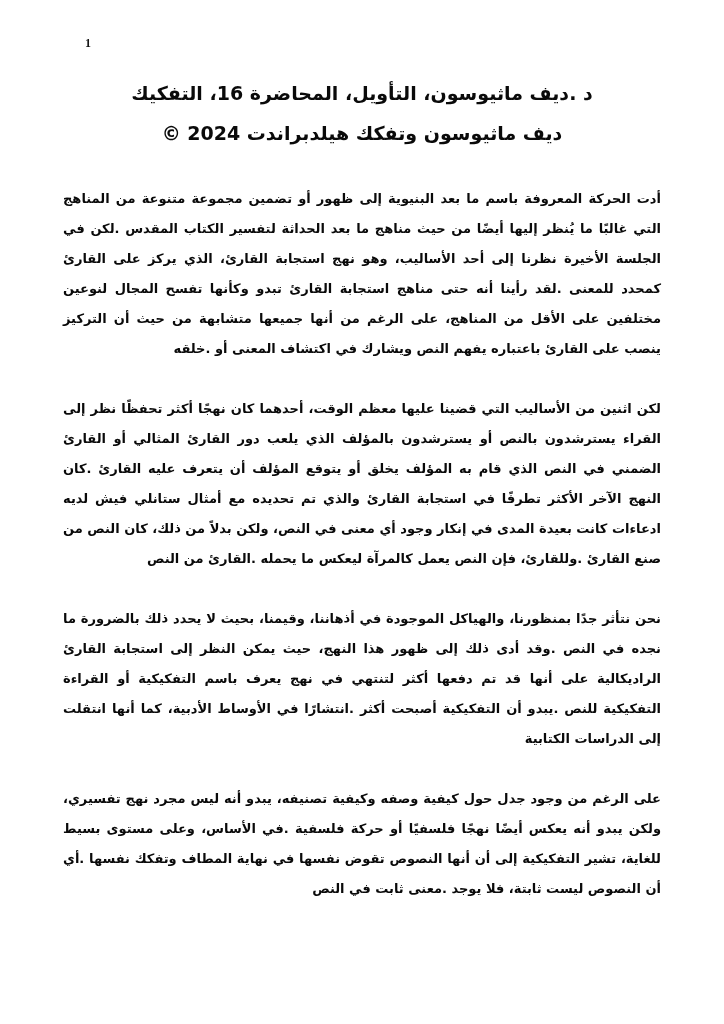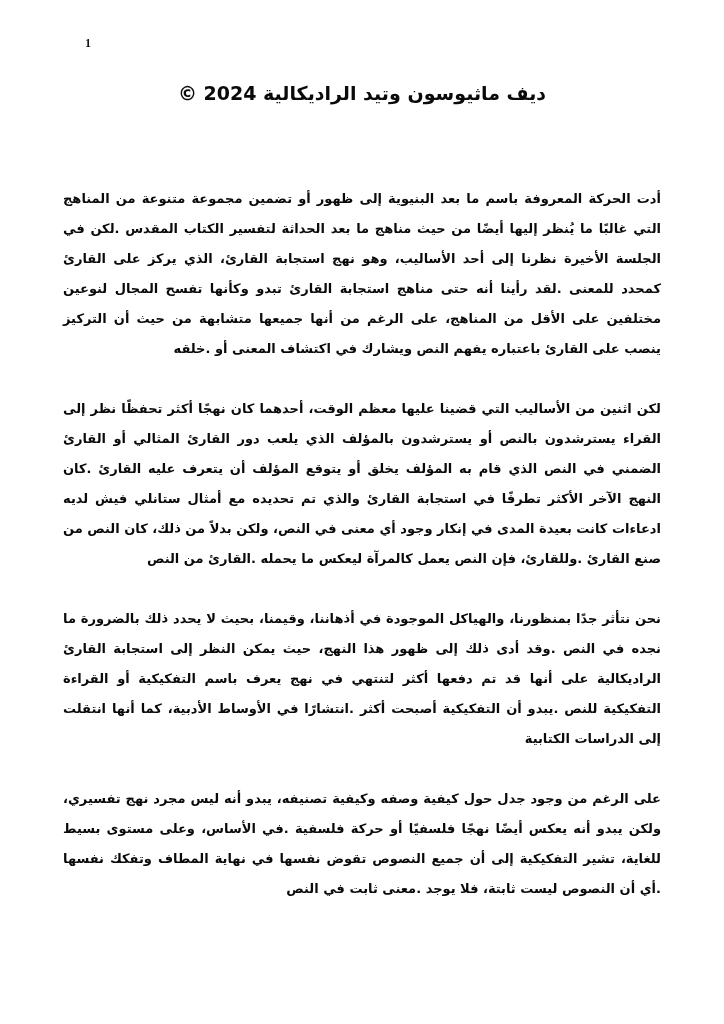--- a/index.html
+++ b/index.html
@@ -61,26 +61,27 @@
   }
 </style>
 </head>
 <body>
 
 <div class="page">
 
   <div class="page-number">1</div>
 
   <div class="doc-title">
+    <div class="title-line-1">د .ديف ماثيوسون، التأويل، المحاضرة 16، التفكيك</div>
     <div class="title-line-2">
-      <span>ديف ماثيوسون وتيد الراديكالية</span>
+      <span>ديف ماثيوسون وتفكك هيلدبراندت</span>
       <span class="copyright-span">© 2024</span>
     </div>
   </div>
 
   <div class="doc-body">
     <p>أدت الحركة المعروفة باسم ما بعد البنيوية إلى ظهور أو تضمين مجموعة متنوعة من المناهج التي غالبًا ما يُنظر إليها أيضًا من حيث مناهج ما بعد الحداثة لتفسير الكتاب المقدس .لكن في الجلسة الأخيرة نظرنا إلى أحد الأساليب، وهو نهج استجابة القارئ، الذي يركز على القارئ كمحدد للمعنى .لقد رأينا أنه حتى مناهج استجابة القارئ تبدو وكأنها تفسح المجال لنوعين مختلفين على الأقل من المناهج، على الرغم من أنها جميعها متشابهة من حيث أن التركيز ينصب على القارئ باعتباره يفهم النص ويشارك في اكتشاف المعنى أو .خلقه</p>
     <p>لكن اثنين من الأساليب التي قضينا عليها معظم الوقت، أحدهما كان نهجًا أكثر تحفظًا نظر إلى القراء يسترشدون بالنص أو يسترشدون بالمؤلف الذي يلعب دور القارئ المثالي أو القارئ الضمني في النص الذي قام به المؤلف يخلق أو يتوقع المؤلف أن يتعرف عليه القارئ .كان النهج الآخر الأكثر تطرفًا في استجابة القارئ والذي تم تحديده مع أمثال ستانلي فيش لديه ادعاءات كانت بعيدة المدى في إنكار وجود أي معنى في النص، ولكن بدلاً من ذلك، كان النص من صنع القارئ .وللقارئ، فإن النص يعمل كالمرآة ليعكس ما يحمله .القارئ من النص</p>
     <p>نحن نتأثر جدًا بمنظورنا، والهياكل الموجودة في أذهاننا، وقيمنا، بحيث لا يحدد ذلك بالضرورة ما نجده في النص .وقد أدى ذلك إلى ظهور هذا النهج، حيث يمكن النظر إلى استجابة القارئ الراديكالية على أنها قد تم دفعها أكثر لتنتهي في نهج يعرف باسم التفكيكية أو القراءة التفكيكية للنص .يبدو أن التفكيكية أصبحت أكثر .انتشارًا في الأوساط الأدبية، كما أنها انتقلت إلى الدراسات الكتابية</p>
-    <p>على الرغم من وجود جدل حول كيفية وصفه وكيفية تصنيفه، يبدو أنه ليس مجرد نهج تفسيري، ولكن يبدو أنه يعكس أيضًا نهجًا فلسفيًا أو حركة فلسفية .في الأساس، وعلى مستوى بسيط للغاية، تشير التفكيكية إلى أن جميع النصوص تقوض نفسها في نهاية المطاف وتفكك نفسها .أي أن النصوص ليست ثابتة، فلا يوجد .معنى ثابت في النص</p>
+    <p>على الرغم من وجود جدل حول كيفية وصفه وكيفية تصنيفه، يبدو أنه ليس مجرد نهج تفسيري، ولكن يبدو أنه يعكس أيضًا نهجًا فلسفيًا أو حركة فلسفية .في الأساس، وعلى مستوى بسيط للغاية، تشير التفكيكية إلى أن أنها النصوص تقوض نفسها في نهاية المطاف وتفكك نفسها .أي أن النصوص ليست ثابتة، فلا يوجد .معنى ثابت في النص</p>
   </div>
 
 </div>
 
 </body></html>

